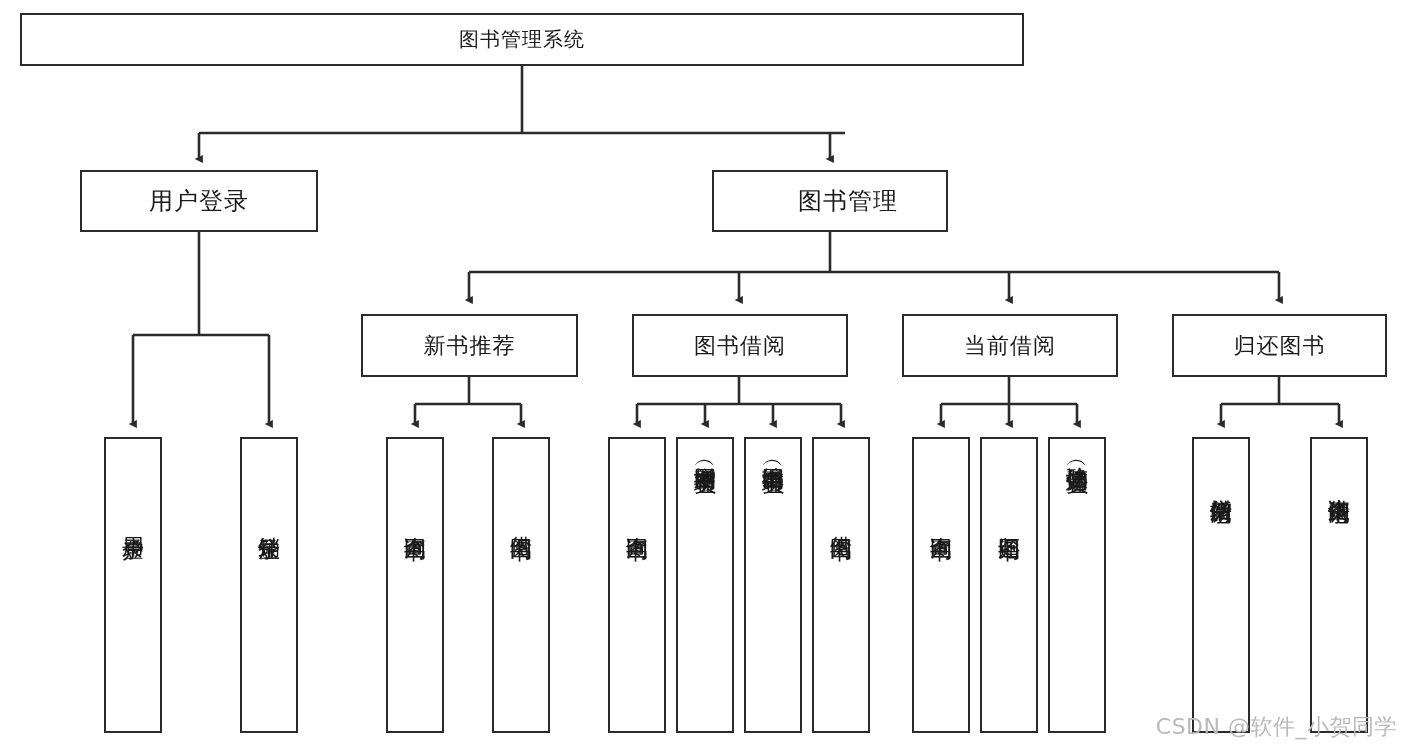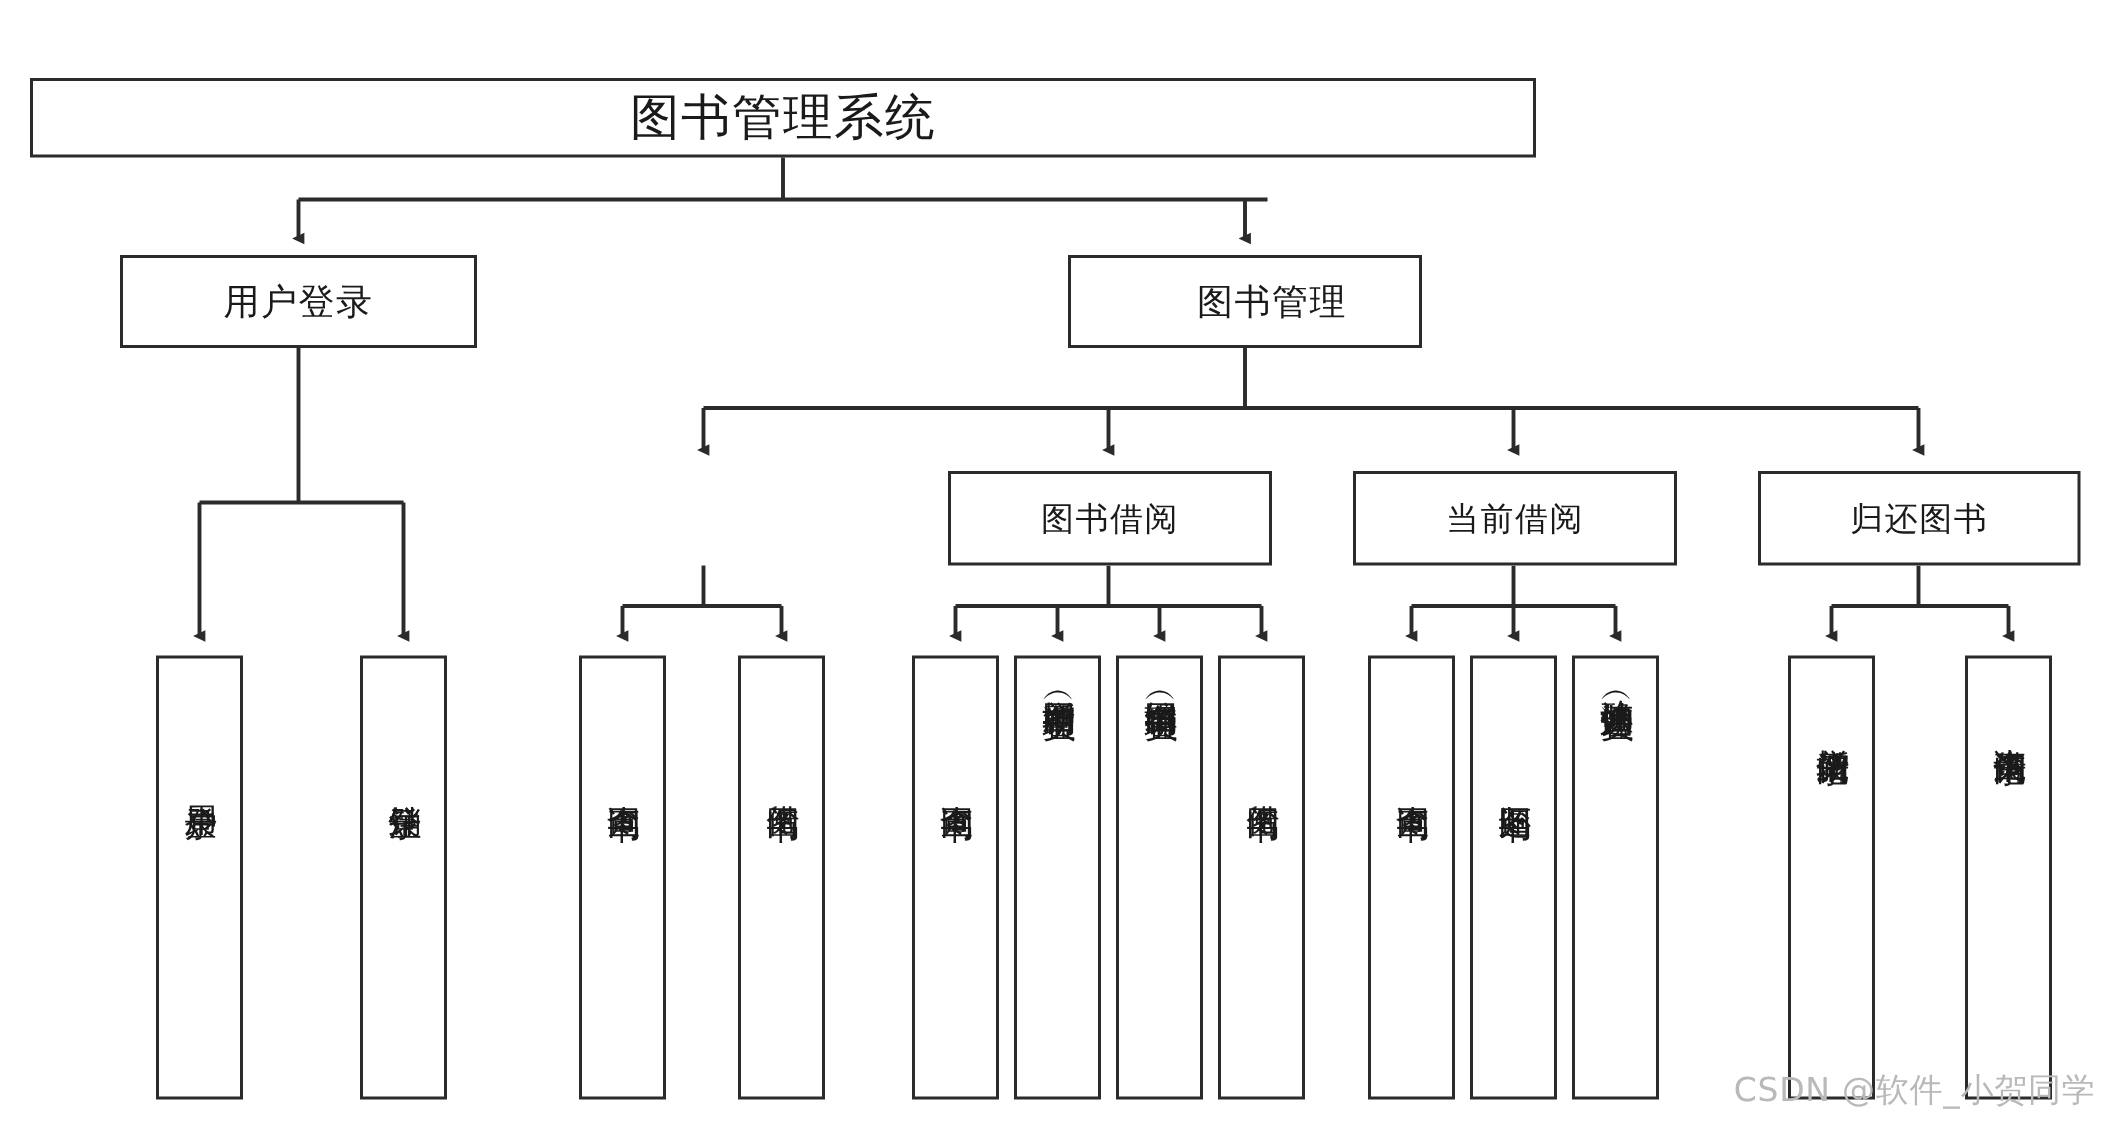--- a/index.html
+++ b/index.html
@@ -31,22 +31,21 @@
     box-sizing: border-box;
     border: 2px solid #2b2b2b;
     background: #ffffff;
     display: flex;
     align-items: center;
     justify-content: center;
     color: #1a1a1a;
     z-index: 2;
   }
   .node.root {
-    font-size: 33px;
-    margin-top: 39px;
+    font-size: 20px;
   }
   .node.level2 {
     font-size: 24px;
   }
   .node.level3 {
     font-size: 22px;
   }
   .node.leaf {
     font-size: 22px;
     align-items: flex-start;
@@ -135,20 +134,23 @@
     <span class="htext">图书管理系统</span>
   </div>
 
   <div class="node level2" style="left:80px; top:170px; width:238px; height:62px;">
     <span class="htext">用户登录</span>
   </div>
   <div class="node level2" style="left:712px; top:170px; width:236px; height:62px;padding-left:36px;">
     <span class="htext">图书管理</span>
   </div>
 
+  <div class="node level3" style="left:361px; top:314px; width:217px; height:63px;">
+    <span class="htext">新书推荐</span>
+  </div>
   <div class="node level3" style="left:632px; top:314px; width:216px; height:63px;">
     <span class="htext">图书借阅</span>
   </div>
   <div class="node level3" style="left:902px; top:314px; width:216px; height:63px;">
     <span class="htext">当前借阅</span>
   </div>
   <div class="node level3" style="left:1172px; top:314px; width:215px; height:63px;">
     <span class="htext">归还图书</span>
   </div>
 

